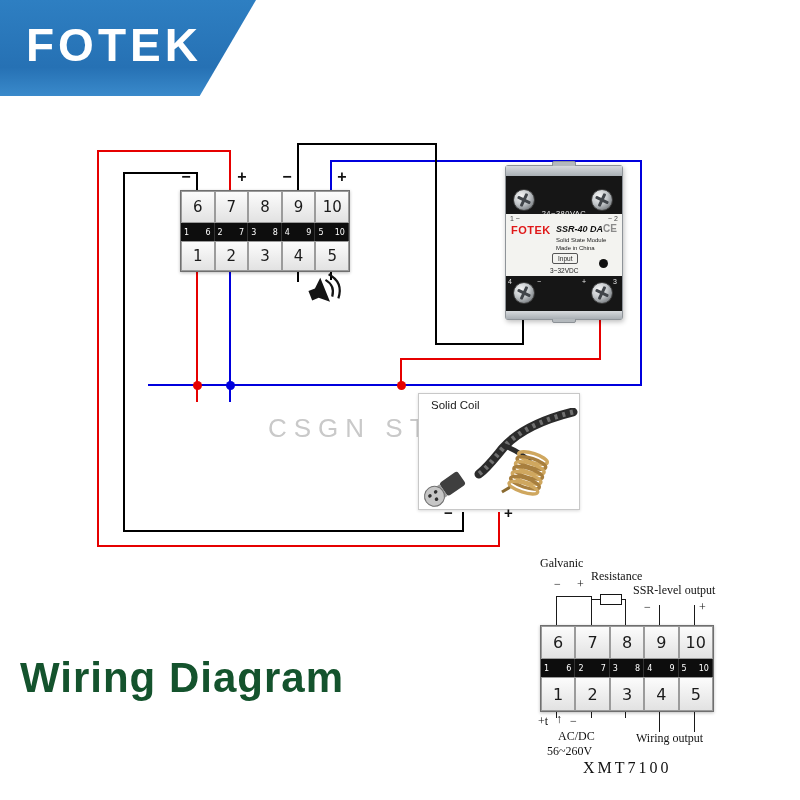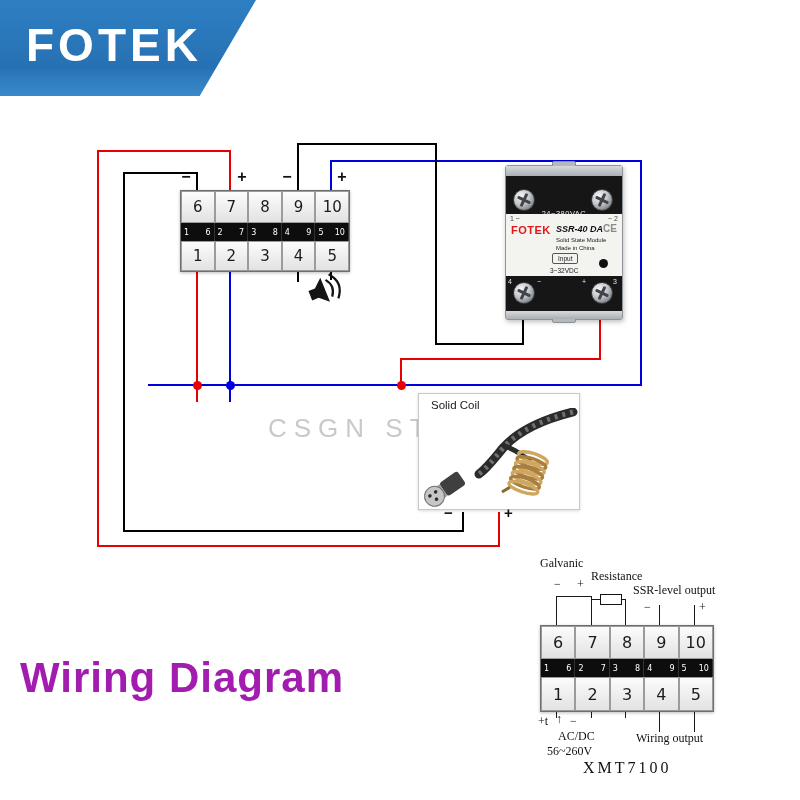--- a/index.html
+++ b/index.html
@@ -60,21 +60,21 @@
   #powerBox{left:165px;top:400px;width:100px;height:62px;background:#3ea554;border:1px solid #2b7a3e;z-index:4;
             display:flex;flex-direction:column;align-items:center;justify-content:center;gap:3px;
             font-size:12px;font-weight:bold;color:#07310f;}
   #heaterBox{left:418px;top:393px;width:160px;height:115px;background:#fff;border:1px solid #c8c8c8;
              box-shadow:0 1px 3px rgba(0,0,0,.15);z-index:4;}
   #heaterTitle{left:12px;top:5px;font-size:11.5px;color:#1a1a1a;}
   #heaterArt{position:absolute;left:0;top:14px;}
   #buzzer{left:303px;top:270px;z-index:4;}
 
   
-  #headingEn{left:20px;top:654px;font-size:42px;font-weight:bold;color:#a21caf;letter-spacing:1px;z-index:2;white-space:nowrap;}
+  #headingEn{left:20px;top:654px;font-size:42px;font-weight:bold;color:#14532d;letter-spacing:1px;z-index:2;white-space:nowrap;}
   #headingRu{left:20px;top:706px;font-size:42px;font-weight:bold;color:#7ec1e8;letter-spacing:1px;z-index:2;white-space:nowrap;}
 
   
   .leg{font-family:"Liberation Serif",serif;font-size:12px;color:#111;z-index:2;white-space:nowrap;}
   #legendModel{left:583px;top:759px;font-family:"Liberation Serif",serif;font-size:16px;letter-spacing:3px;color:#111;z-index:2;}
   #resistorSym{left:600px;top:594px;width:20px;height:9px;border:1px solid #141414;background:#fff;z-index:2;}
 </style>
 </head>
 <body>
 

